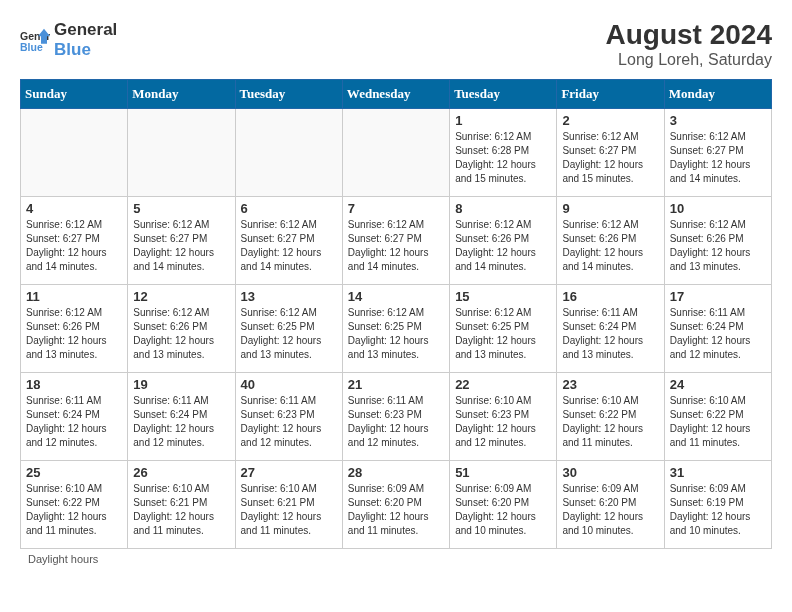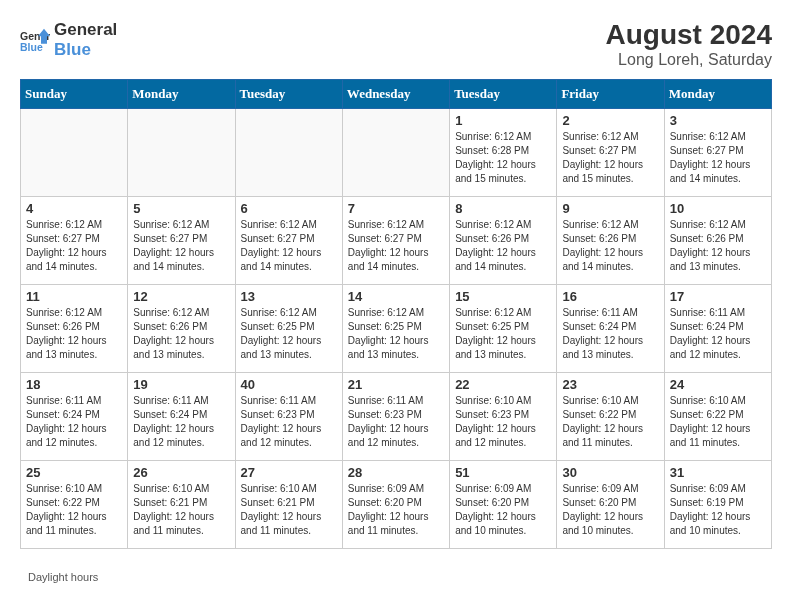--- a/index.html
+++ b/index.html
@@ -70,21 +70,21 @@
       font-size: 13px;
       font-weight: bold;
       margin-bottom: 2px;
     }
     .day-info {
       font-size: 10px;
       color: #333;
       line-height: 1.4;
     }
     .footer-note {
-      margin-top: 22px;
+      margin-top: 4px;
       font-size: 11px;
       color: #555;
       padding-left: 8px;
     }
   </style>
 </head>
 <body>
 
 <div class="header">
   <div class="logo">

